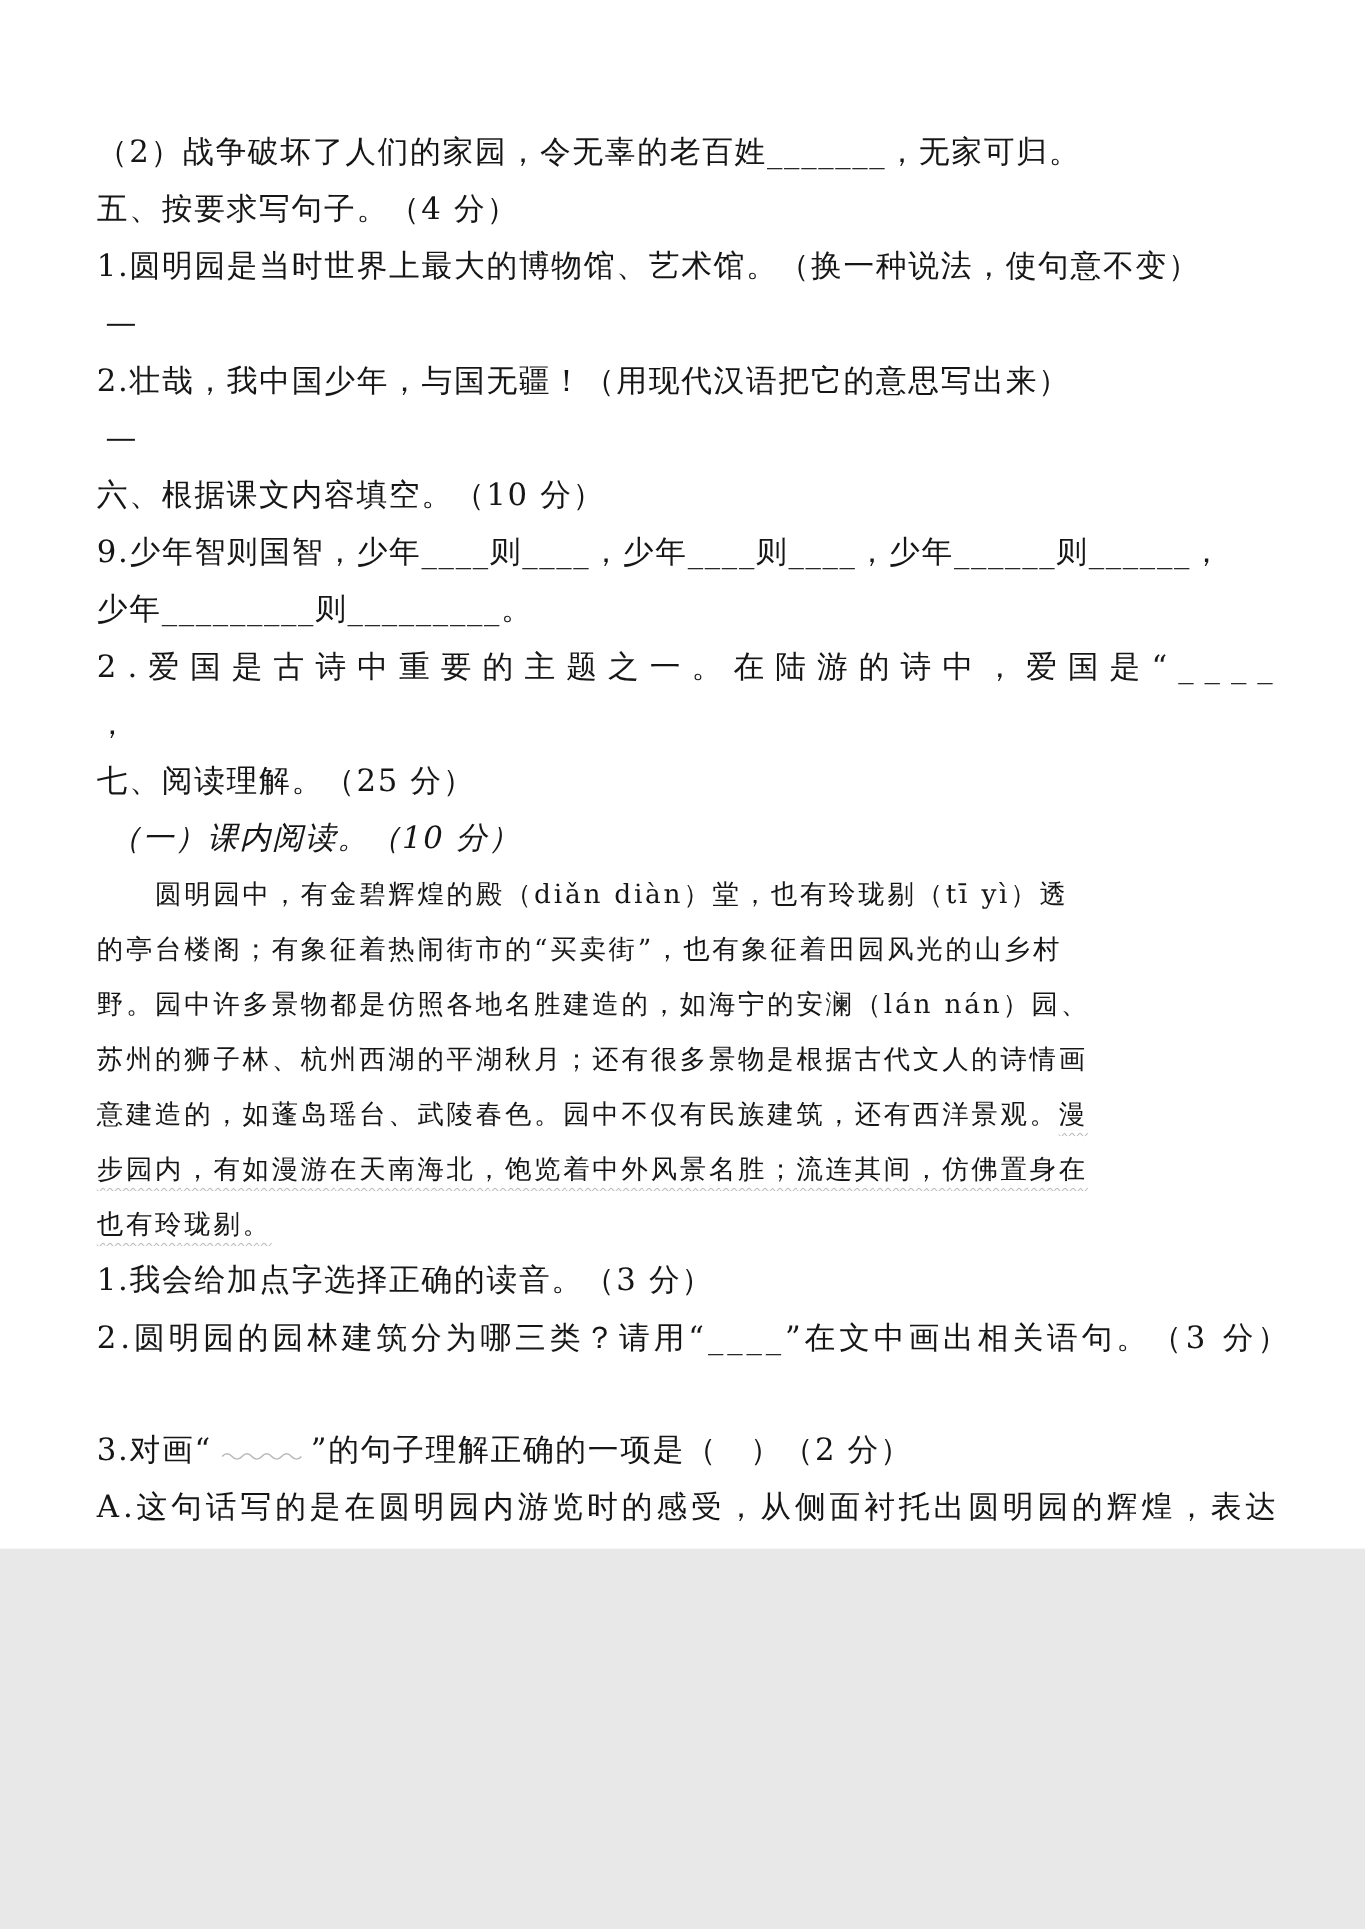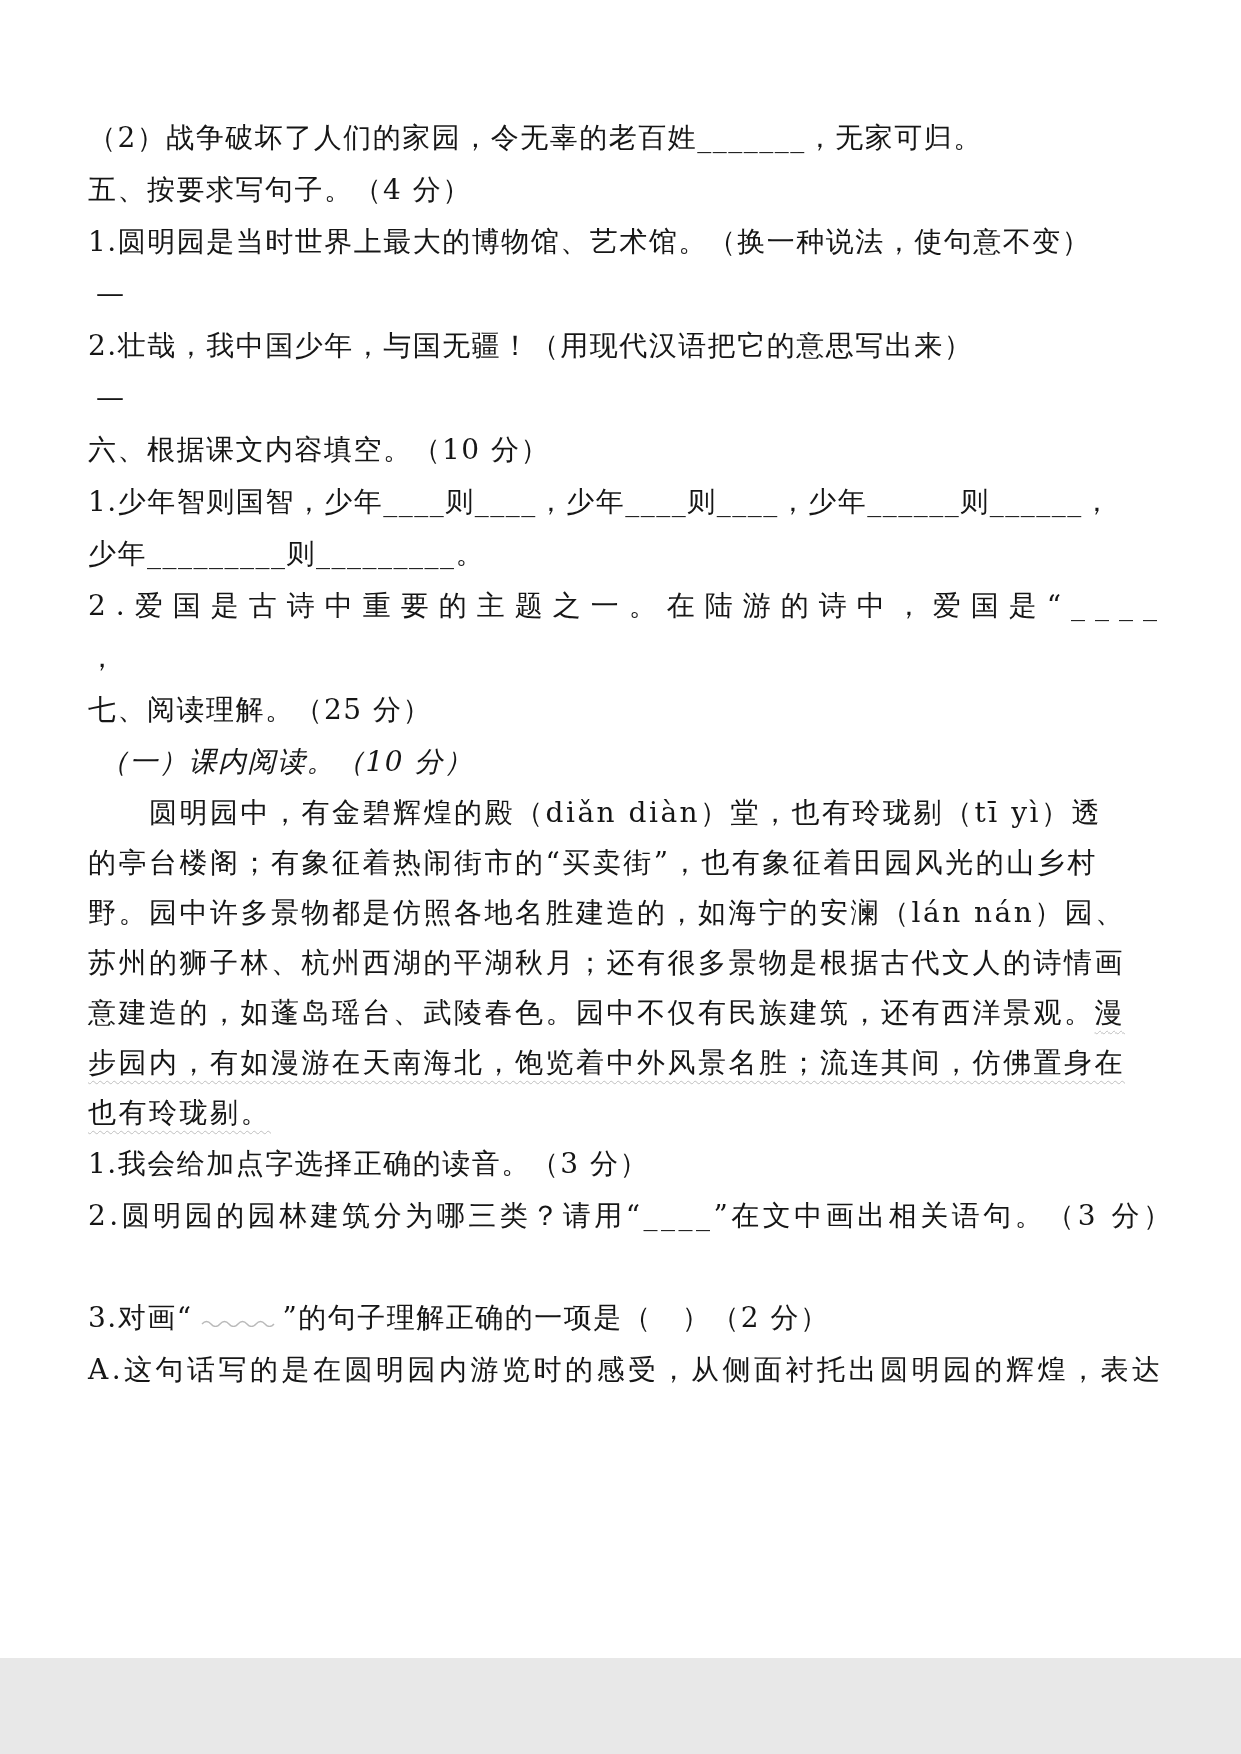--- a/index.html
+++ b/index.html
@@ -3,38 +3,38 @@
 <meta charset="utf-8">
 <style>
   html, body {
     margin: 0;
     padding: 0;
     background: #e8e8e8;
   }
   .page {
     position: relative;
     width: 1241px;
-    height: 1658px;
+    height: 1408px;
     margin: 0 auto;
     background: #ffffff;
     box-sizing: border-box;
     padding: 112px 84px 0 88px;
     overflow: hidden;
     font-family: "DejaVu Serif", "Liberation Serif", serif;
     color: #161616;
   }
   .line {
     line-height: 52px;
     font-size: 28px;
     letter-spacing: 1.5px;
     white-space: nowrap;
   }
   .pline {
     line-height: 50px;
-    font-size: 28px;
+    font-size: 24px;
     letter-spacing: 2.5px;
     white-space: nowrap;
   }
   .spread { letter-spacing: 10px; }
   .sp3 { letter-spacing: 3.5px; }
   .indent-sm { padding-left: 12px; font-style: italic; }
   .dash-line { padding-left: 8px; }
   .spacer { height: 50px; }
   .wavy {
     text-decoration: underline;
@@ -58,21 +58,21 @@
 
   <div class="line">（2）战争破坏了人们的家园，令无辜的老百姓_______，无家可归。</div>
 
   <div class="line">五、按要求写句子。（4 分）</div>
   <div class="line">1.圆明园是当时世界上最大的博物馆、艺术馆。（换一种说法，使句意不变）</div>
   <div class="line dash-line">—</div>
   <div class="line">2.壮哉，我中国少年，与国无疆！（用现代汉语把它的意思写出来）</div>
   <div class="line dash-line">—</div>
 
   <div class="line">六、根据课文内容填空。（10 分）</div>
-  <div class="line">1.少年智则国智，少年____则____，少年____则____，少年______则______，</div>
+  <div class="line">9.少年智则国智，少年____则____，少年____则____，少年______则______，</div>
   <div class="line">少年_________则_________。</div>
   <div class="line spread">2.爱国是古诗中重要的主题之一。在陆游的诗中，爱国是“____</div>
   <div class="line">，</div>
 
   <div class="line">七、阅读理解。（25 分）</div>
   <div class="line indent-sm">（一）课内阅读。（10 分）</div>
 
   <div class="pline"><span>　　圆明园中，有金碧辉煌的殿（diǎn diàn）堂，也有玲珑剔（tī yì）透</span><span class="wavy"></span></div>
   <div class="pline"><span>的亭台楼阁；有象征着热闹街市的“买卖街”，也有象征着田园风光的山乡村</span><span class="wavy"></span></div>
   <div class="pline"><span>野。园中许多景物都是仿照各地名胜建造的，如海宁的安澜（lán nán）园、</span><span class="wavy"></span></div>

